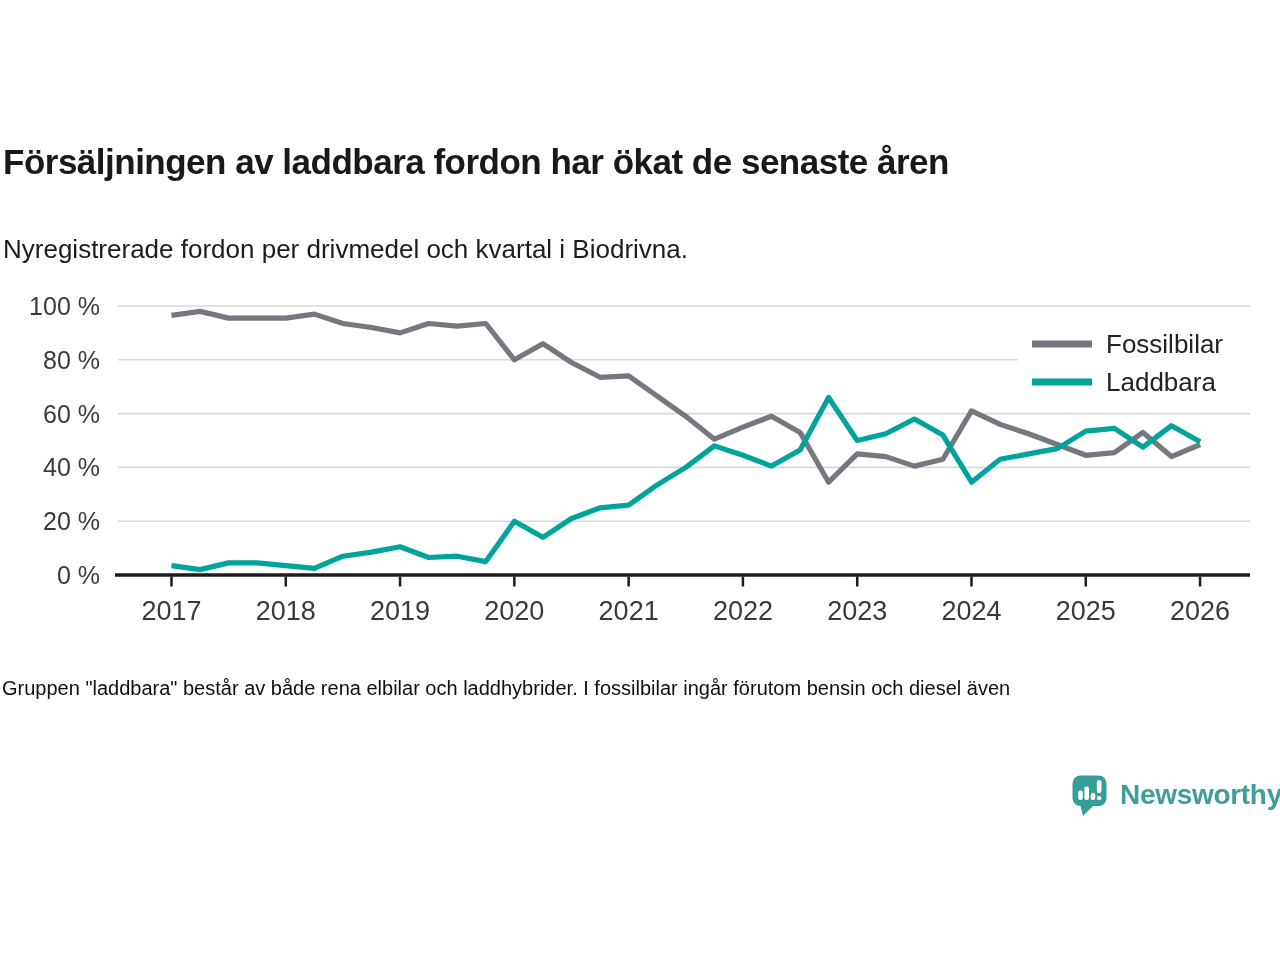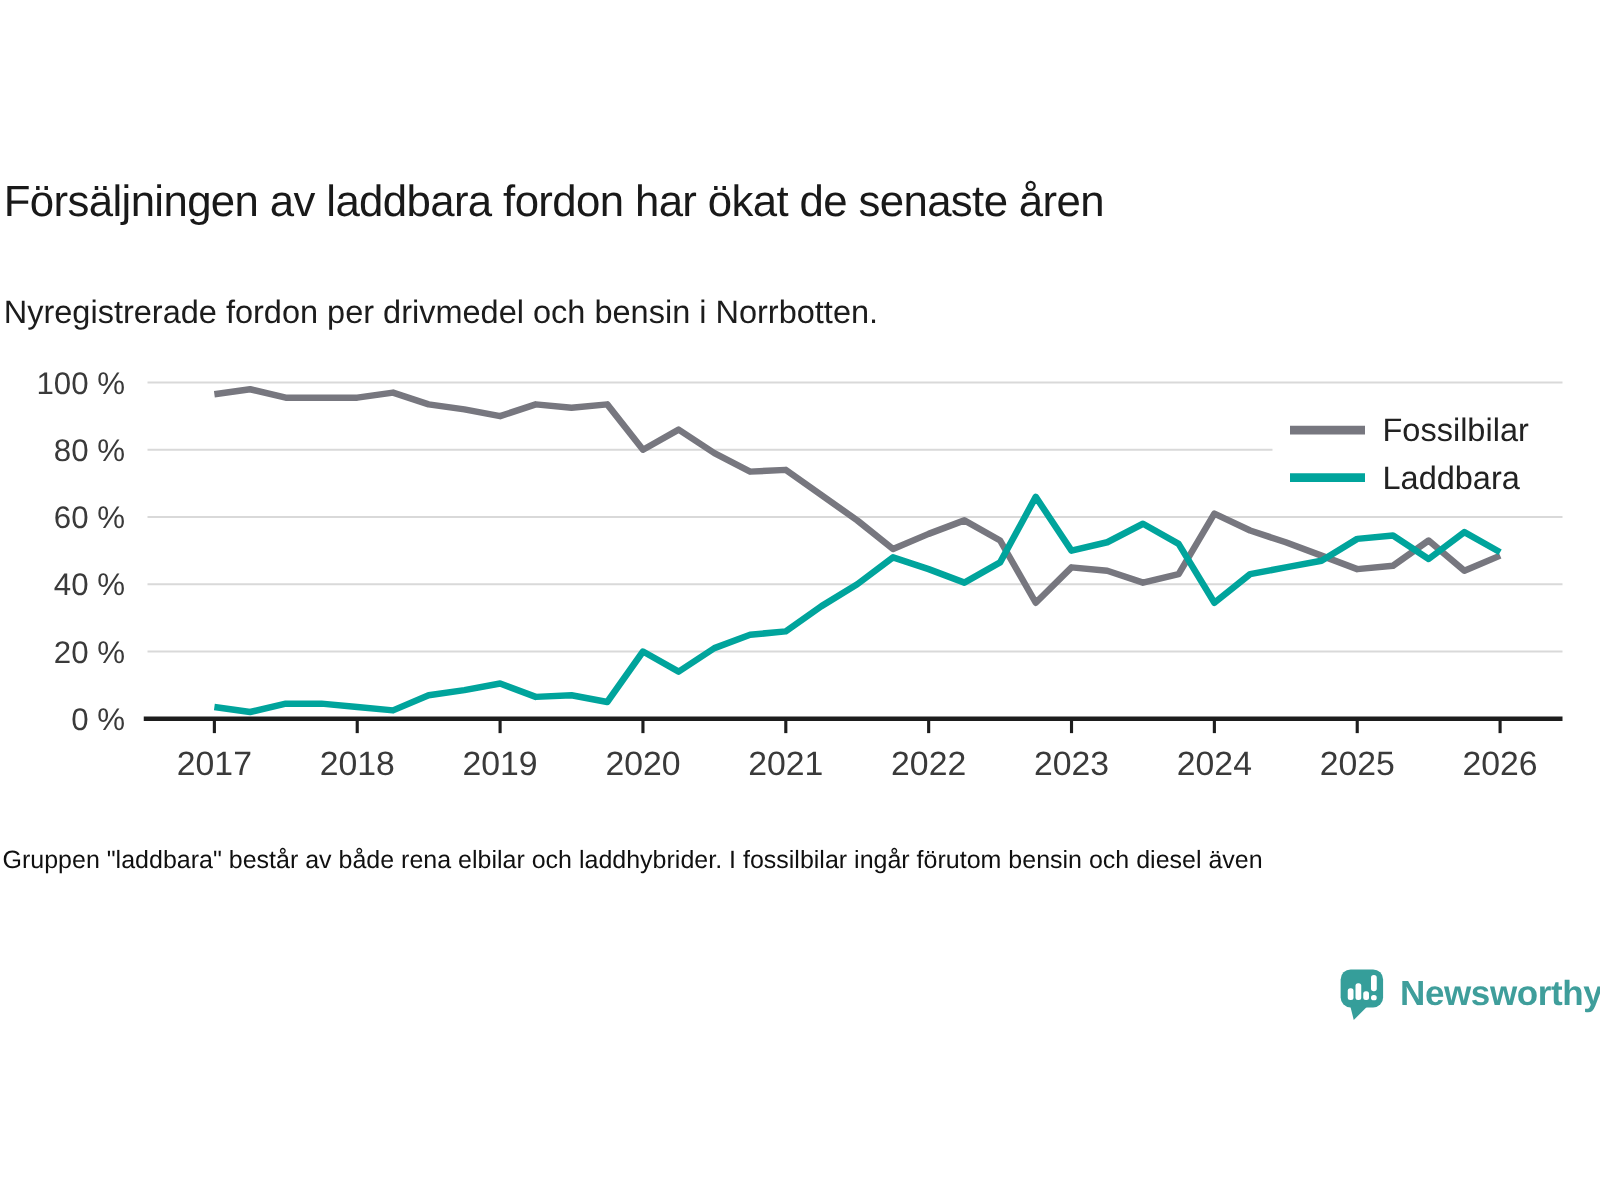--- a/index.html
+++ b/index.html
@@ -1,38 +1,38 @@
 <!DOCTYPE html>
 <html><head>
 <meta charset="utf-8">
 <style>
   html,body { margin:0; padding:0; background:#ffffff; }
   body { width:1280px; height:960px; font-family:"Liberation Sans", sans-serif; }
   .page { position:relative; width:1280px; height:960px; overflow:hidden; background:#ffffff; }
-  .chart-title { position:absolute; left:3px; top:142px; margin:0; font-size:35px; font-weight:normal;
+  .chart-title { position:absolute; left:3px; top:142px; margin:0; font-size:35px; font-weight:bold;
                  color:#191919; letter-spacing:-0.5px; white-space:nowrap; }
   .chart-subtitle { position:absolute; left:3px; top:234px; margin:0; font-size:26px; color:#1c1c1c;
                     white-space:nowrap; }
   #chart-svg { position:absolute; left:0; top:290px; }
   .ylab { font-size:25px; fill:#3a3a3a; }
   .xlab { font-size:27px; fill:#3a3a3a; }
   .leg  { font-size:26px; fill:#222222; }
   .footnote { position:absolute; left:2px; top:673px; font-size:20px; line-height:30px; color:#101010; }
   .branding { position:absolute; left:1072px; top:775px; display:flex; align-items:flex-start; }
   .brand-text { font-size:28px; font-weight:bold; color:#3f9e9b; margin-left:13px; margin-top:4px;
                 letter-spacing:-0.3px; white-space:nowrap; }
 </style>
 </head>
 <body>
 
 <div class="page">
 
   <h1 class="chart-title">Försäljningen av laddbara fordon har ökat de senaste åren</h1>
 
-  <p class="chart-subtitle">Nyregistrerade fordon per drivmedel och bensin i Norrbotten.</p>
+  <p class="chart-subtitle">Nyregistrerade fordon per drivmedel och kvartal i Biodrivna.</p>
 
   <svg id="chart-svg" width="1280" height="350" viewBox="0 0 1280 350">
       <text x="100" y="294" text-anchor="end" class="ylab">0 %</text>
       <line x1="118" y1="231.2" x2="1250" y2="231.2" stroke="#d9d9d9" stroke-width="1.6"></line>
       <text x="100" y="240.2" text-anchor="end" class="ylab">20 %</text>
       <line x1="118" y1="177.4" x2="1250" y2="177.4" stroke="#d9d9d9" stroke-width="1.6"></line>
       <text x="100" y="186.4" text-anchor="end" class="ylab">40 %</text>
       <line x1="118" y1="123.6" x2="1250" y2="123.6" stroke="#d9d9d9" stroke-width="1.6"></line>
       <text x="100" y="132.6" text-anchor="end" class="ylab">60 %</text>
       <line x1="118" y1="69.80000000000001" x2="1250" y2="69.80000000000001" stroke="#d9d9d9" stroke-width="1.6"></line>

